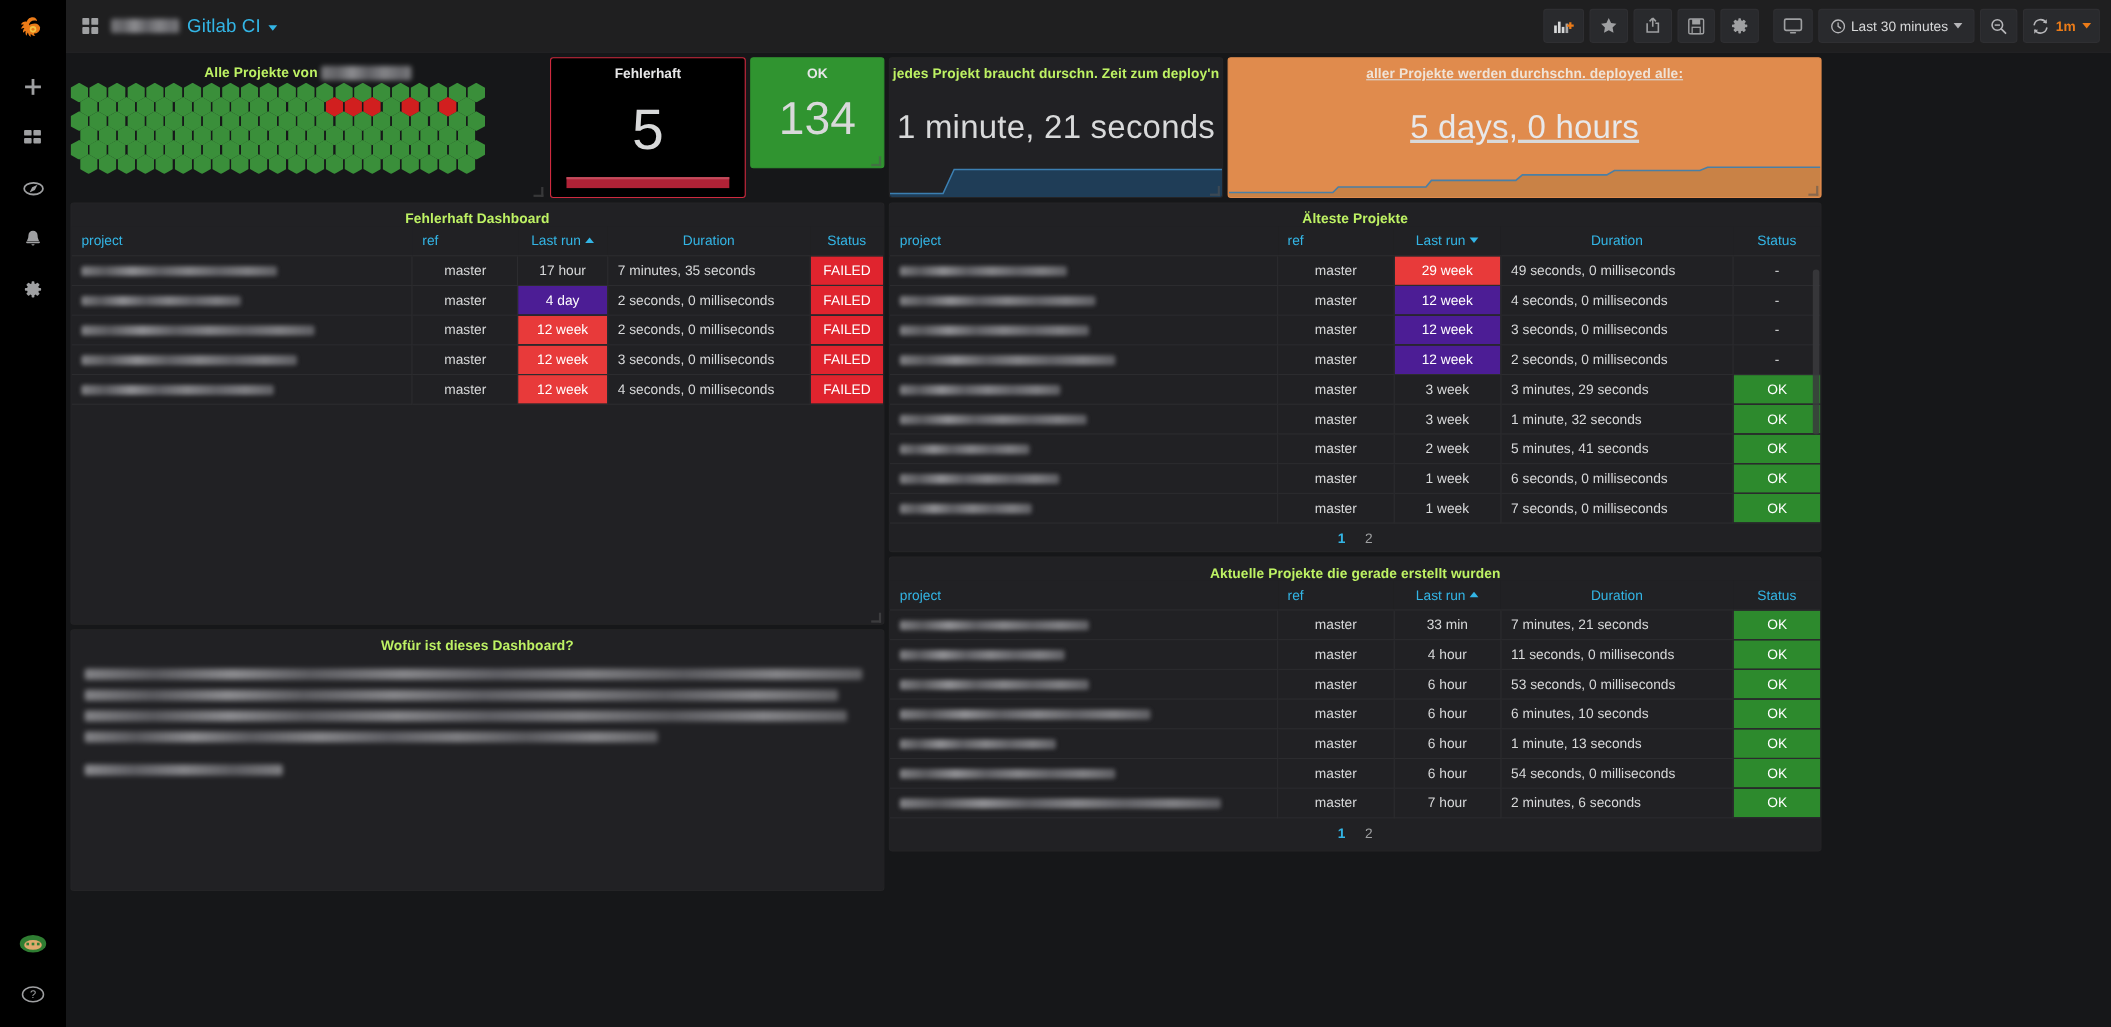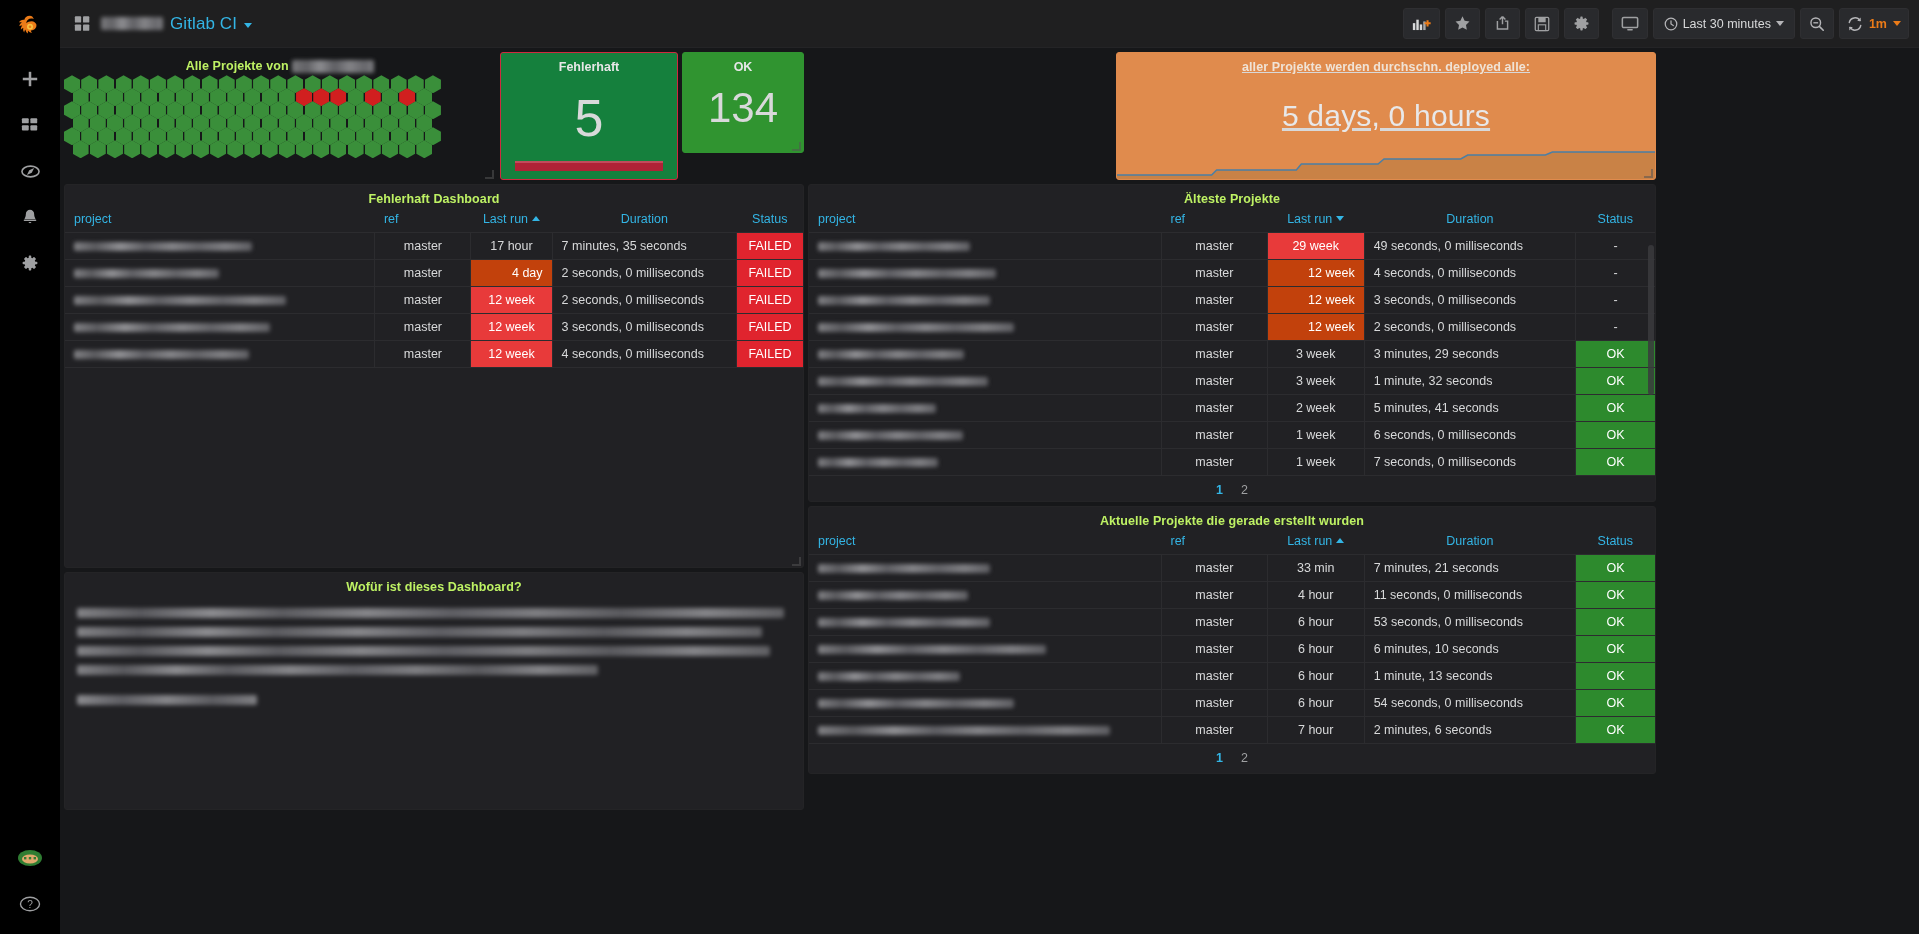--- a/index.html
+++ b/index.html
@@ -98,21 +98,21 @@
   #hexwrap { position: relative; width: 100%; height: 86px; margin-top: 2px; }
   .hexrow { display: flex; height: 13px; }
   .hex {
     width: 16px; height: 18px; margin-right: 1.2px;
     clip-path: polygon(50% 0%, 100% 25%, 100% 75%, 50% 100%, 0% 75%, 0% 25%);
   }
   .hex-ok { background: #3a8f3a; }
   .hex-fail { background: #d11f1f; }
 
   
-  #ss-fail { left: 440px; top: 4px; width: 178px; height: 128px; background: #15803d; border-color: #cf2a3f; }
+  #ss-fail { left: 440px; top: 4px; width: 178px; height: 128px; background: #000000; border-color: #cf2a3f; }
   #ss-ok { left: 622px; top: 4px; width: 122px; height: 101px; background: #309430; border-color: #309430; }
   .ss-title { text-align: center; font-size: 12.5px; font-weight: bold; color: #e7e7e8; padding-top: 7px; }
   .ss-value-lg { text-align: center; font-size: 52px; color: #d8d9da; line-height: 1; padding-top: 18px; }
   .ss-value-ok { text-align: center; font-size: 42px; color: #d8d9da; line-height: 1; padding-top: 13px; }
   .ss-spark-fail {
     position: absolute; left: 14px; right: 14px; bottom: 8px; height: 10px;
     background: #b02236; border-top: 2px solid #c14b5c;
   }
 
   
@@ -147,21 +147,21 @@
     border-left: 4px solid transparent; border-right: 4px solid transparent;
     border-bottom: 5px solid #33b5e5; vertical-align: 2px; }
   .sort-desc { display: inline-block; width: 0; height: 0; margin-left: 4px;
     border-left: 4px solid transparent; border-right: 4px solid transparent;
     border-top: 5px solid #33b5e5; vertical-align: 2px; }
 
   
   .cell-pad { display: block; margin: -6px -9px; padding: 6px 9px; text-align: center; }
   .c-red { background: #e0242e; color: #ffffff; }
   .c-red2 { background: #e83a3a; color: #ffffff; }
-  .c-orange { background: #c2410c; color: #ffffff; text-align: right; }
+  .c-orange { background: #4c1d95; color: #ffffff; }
   .c-green { background: #2d8a2d; color: #ffffff; }
   .c-plain { color: #d8d9da; }
 
   .blur-row {
     display: inline-block; height: 9px; border-radius: 2px; vertical-align: middle;
     background: linear-gradient(90deg,#9c9ca0 0%,#6a6a6e 12%,#aeaeb2 26%,#707075 40%,#a0a0a4 55%,#75757a 70%,#9a9a9e 85%,#6e6e73 100%);
     filter: blur(2.1px); opacity: .78;
   }
 
   .pager { text-align: center; padding: 7px 0 4px; font-size: 12.5px; }
@@ -500,20 +500,31 @@
     <div class="ss-value-lg">5</div>
     <div class="ss-spark-fail"></div>
   </div>
 
   <div class="panel" id="ss-ok">
     <div class="ss-title">OK</div>
     <div class="ss-value-ok">134</div>
     <div class="resize-handle"></div>
   </div>
 
+  <div class="panel" id="ss-deploytime">
+    <div class="panel-title">jedes Projekt braucht durschn. Zeit zum deploy'n</div>
+    <div class="ss-txt-value">1 minute, 21 seconds</div>
+    <div class="spark-box">
+      <svg viewBox="0 0 300 28" preserveAspectRatio="none">
+        <path d="M0,25 L48,25 L58,3 L300,3 L300,28 L0,28 Z" fill="#1f3d57"></path>
+        <path d="M0,25 L48,25 L58,3 L300,3" fill="none" stroke="#3c7fb1" stroke-width="1.4"></path>
+      </svg>
+    </div>
+    <div class="resize-handle"></div>
+  </div>
 
   <div class="panel" id="ss-deployall">
     <div class="panel-title" style="color:#f0e3d6">aller Projekte werden durchschn. deployed alle:</div>
     <div class="ss-txt-value onorange">5 days, 0 hours</div>
     <div class="spark-box" style="height:30px">
       <svg viewBox="0 0 540 30" preserveAspectRatio="none">
         <path d="M0,26 L95,26 L100,21 L180,21 L185,15 L262,15 L268,10 L345,10 L352,6 L430,6 L437,3 L540,3 L540,30 L0,30 Z" fill="#c98246"></path>
         <path d="M0,26 L95,26 L100,21 L180,21 L185,15 L262,15 L268,10 L345,10 L352,6 L430,6 L437,3 L540,3" fill="none" stroke="#4a7fa5" stroke-width="1.5"></path>
       </svg>
     </div>

